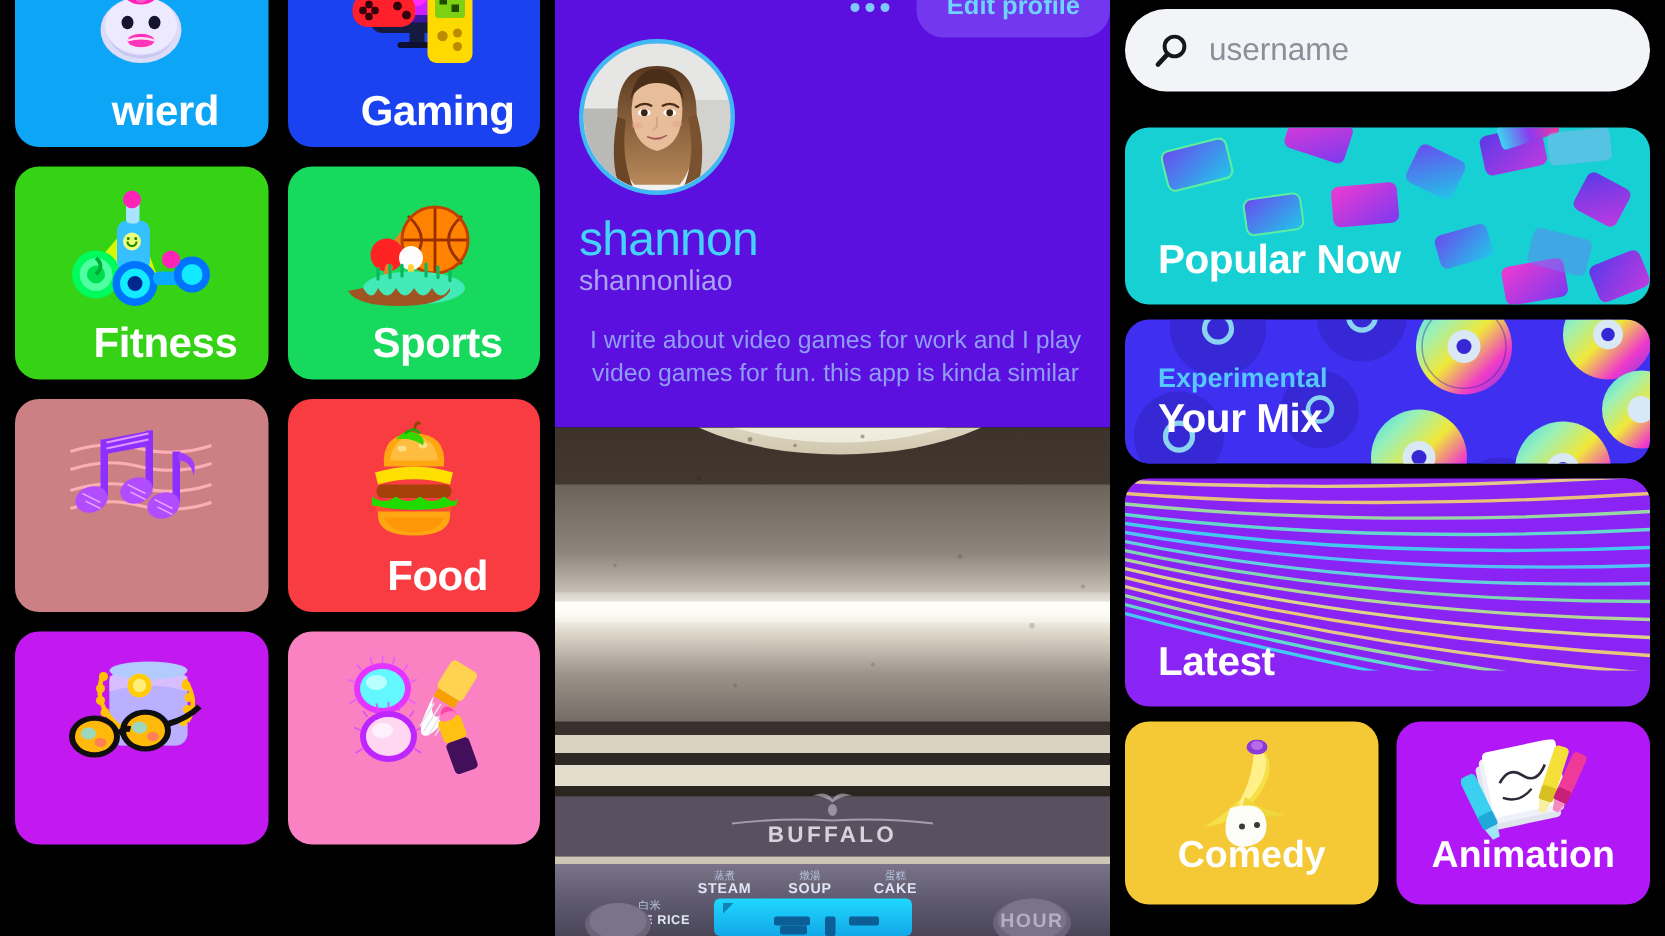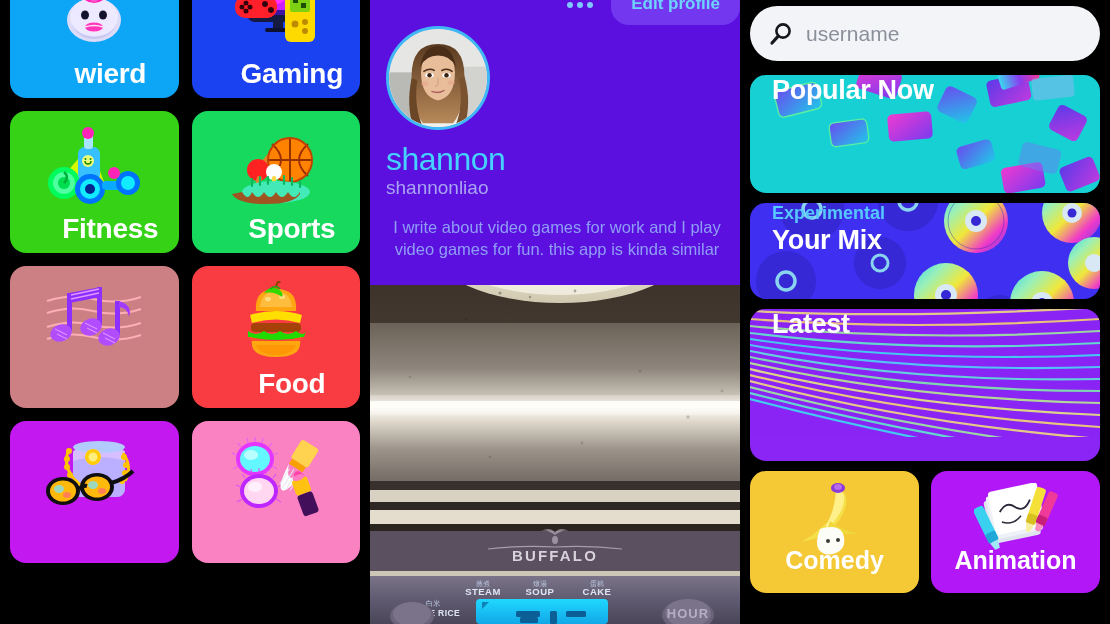--- a/index.html
+++ b/index.html
@@ -142,21 +142,21 @@
     background: #3a3026;
   }
 
   
   .panel-right {
     width: 370px; height: 624px;
     background: #000;
     padding: 0 10px;
     overflow: hidden;
   }
-  .search-wrap { padding-top: 6px; padding-bottom: 14px; }
+  .search-wrap { padding-top: 6px; padding-bottom: 24px; }
   .search-bar {
     display: flex; align-items: center; gap: 12px;
     background: #f2f4f8;
     border-radius: 28px;
     height: 55px;
     padding: 0 18px;
   }
   .search-icon { flex: 0 0 auto; display: block; }
   .search-input {
     border: none; outline: none; background: transparent;
@@ -167,21 +167,21 @@
   }
   .search-input::placeholder { color: #8b8f99; }
 
   .disc-card {
     border-radius: 16px;
     position: relative;
     overflow: hidden;
     margin-bottom: 10px;
     display: flex;
     flex-direction: column;
-    justify-content: flex-start;
+    justify-content: flex-end;
     padding: 0 22px 14px 22px;
   }
   .disc-title {
     color: #fff;
     font-size: 27px;
     font-weight: 700;
     letter-spacing: -0.3px;
     position: relative; z-index: 3;
   }
   .disc-sub {

